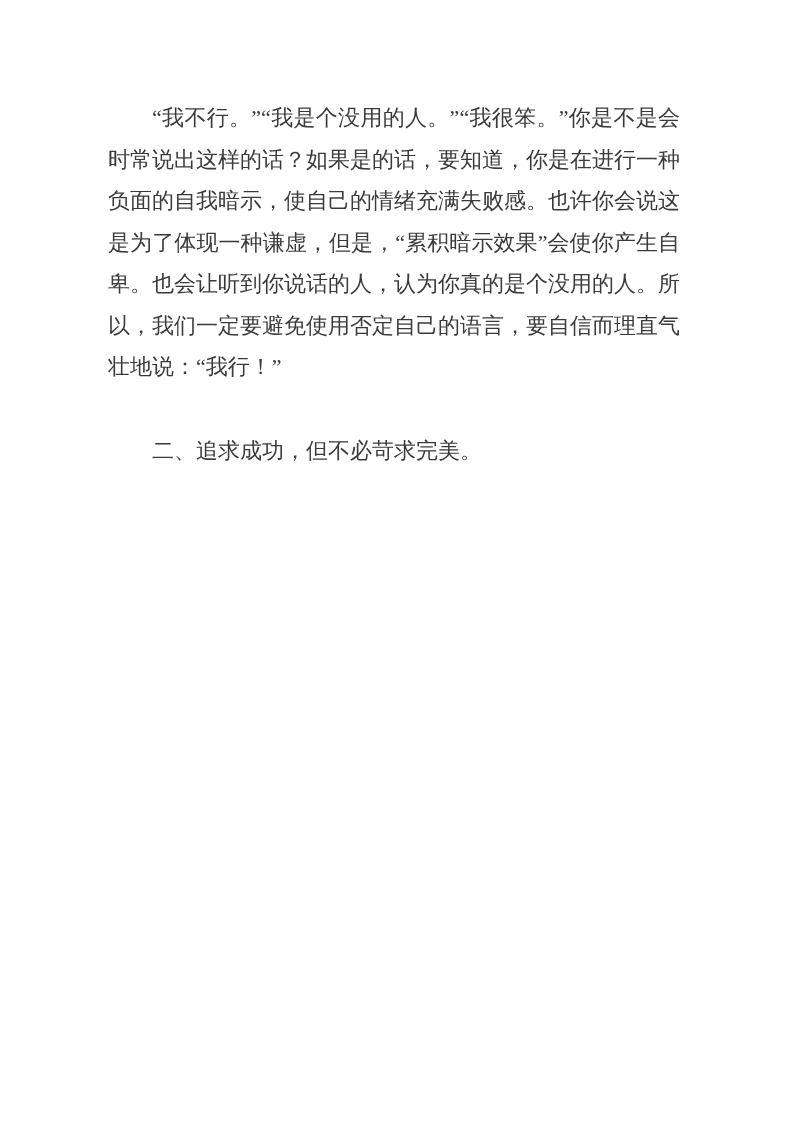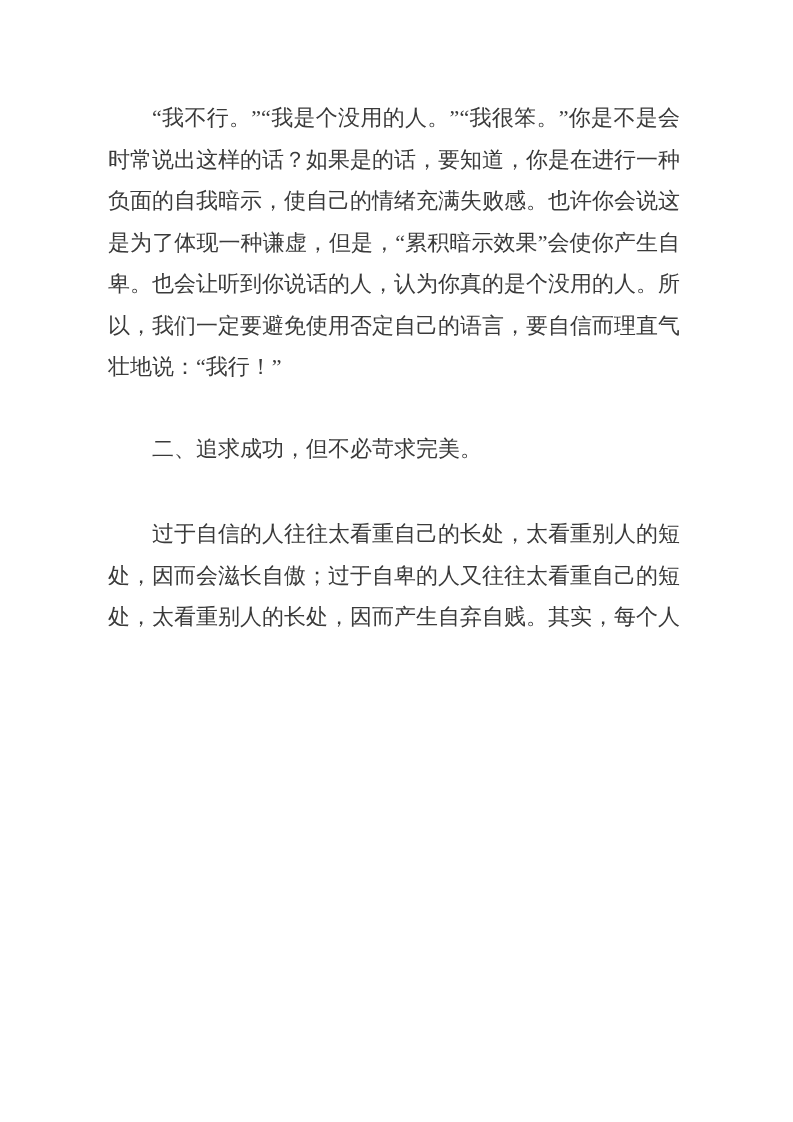--- a/index.html
+++ b/index.html
@@ -27,25 +27,23 @@
   }
   .block {
     margin: 42px 0 0 0;
     text-indent: 2em;
   }
   .block:first-child {
     margin-top: 0;
   }
   .heading {
     text-align: left;
-    font-family: Liberation Mono, monospace;
   }
 </style>
 </head>
 <body>
 
 <div class="page">
   <div class="content">
     <p class="block">“我不行。”“我是个没用的人。”“我很笨。”你是不是会时常说出这样的话？如果是的话，要知道，你是在进行一种负面的自我暗示，使自己的情绪充满失败感。也许你会说这是为了体现一种谦虚，但是，“累积暗示效果”会使你产生自卑。也会让听到你说话的人，认为你真的是个没用的人。所以，我们一定要避免使用否定自己的语言，要自信而理直气壮地说：“我行！”</p>
     <p class="block heading">二、追求成功，但不必苛求完美。</p>
-    <p class="block">过于自信的人往往太看重自己的长处，太看重别人的短处，因而会滋长自傲；过于自卑的人又往往太看重自己的短处，太看重别人的长处，因而产生自弃自贱。其实，每个人</p>
   </div>
 </div>
 
 </body></html>

